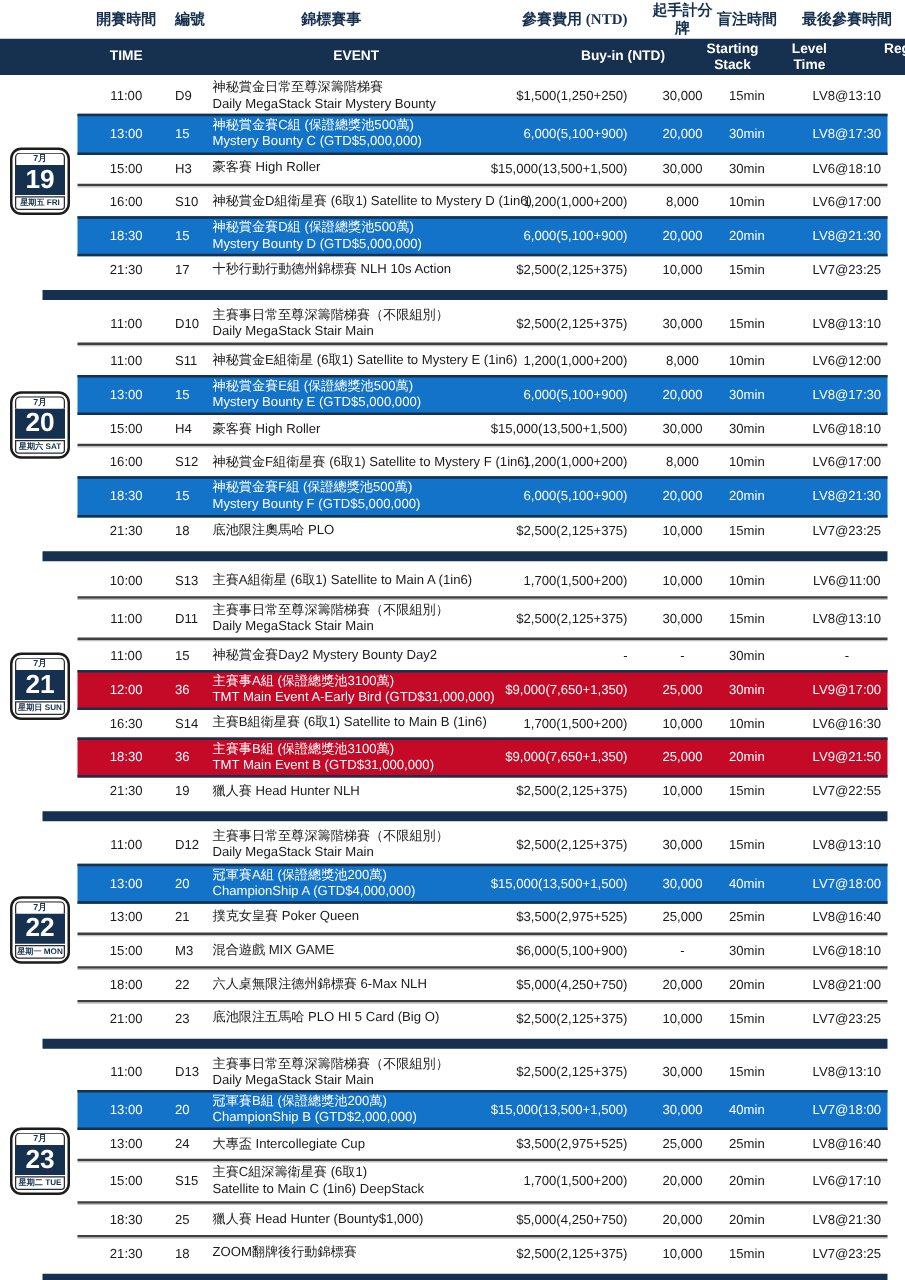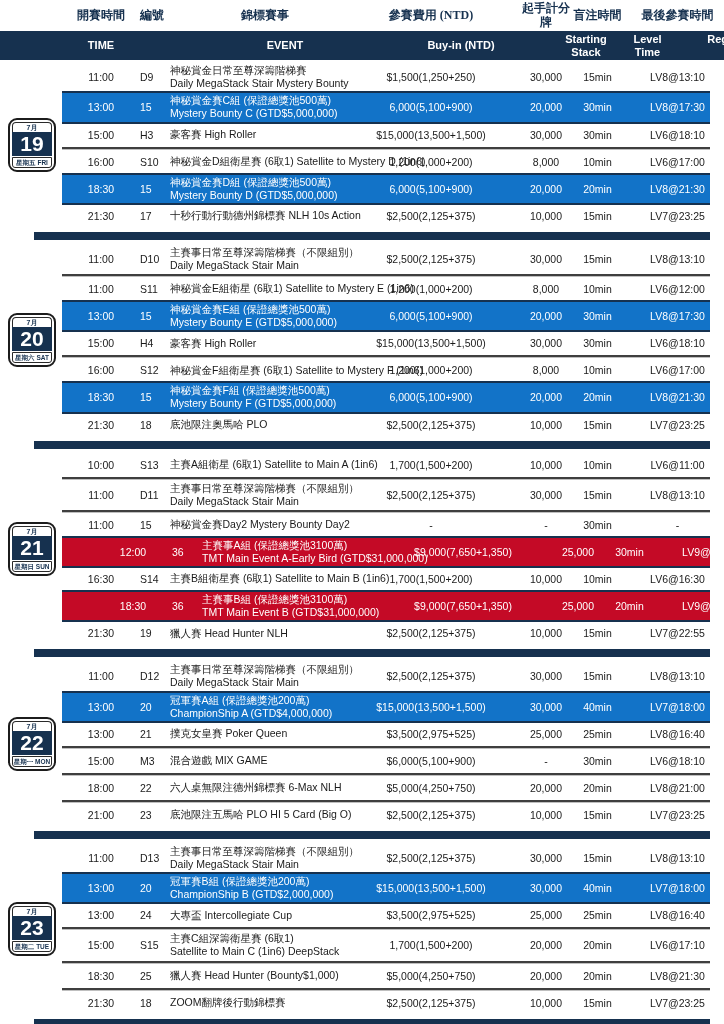--- a/index.html
+++ b/index.html
@@ -16,36 +16,36 @@
   .hdr-zh{height:31px;display:flex;align-items:center;margin-left:62px;width:648px;
           font-weight:bold;color:var(--navy);font-size:12px;font-family:Liberation Serif, serif;}
   .hdr-en{height:29px;background:var(--navy);color:#fff;width:724px;display:flex;align-items:center;}
   .hdr-en-inner{display:flex;align-items:center;margin-left:62px;width:648px;font-size:11px;font-weight:bold;gap:10px;}
   .hdr-cell{white-space:pre-line;line-height:1.1;text-align:center;}
 
   
   .c-time{width:78px;text-align:center;flex:none;}
   .c-no{width:30px;text-align:left;flex:none;}
   .c-event{width:190px;text-align:left;flex:none;}
-  .c-buyin{width:142px;text-align:center;flex:none;}
+  .c-buyin{width:142px;text-align:right;flex:none;}
   .c-stack{width:48px;text-align:center;flex:none;margin-left:20px;}
   .c-level{width:55px;text-align:center;flex:none;}
   .c-reg{width:105px;text-align:center;flex:none;}
   .hdr-zh .c-event,.hdr-en-inner .c-event{text-align:center;}
 
   
   .section{position:relative;}
   .rows{margin-left:62px;width:648px;padding:3px 0;}
   .row{display:flex;align-items:center;min-height:22px;font-size:10.5px;padding:1px 0;}
   .row .c-event{line-height:1.25;white-space:nowrap;overflow:visible;}
   .ev-zh{display:block;font-weight:normal;}
   .ev-en{display:block;font-weight:normal;}
   .hl-blue,.hl-red{color:#fff;border-top:2px solid var(--navy);border-bottom:2px solid var(--navy);min-height:30px;}
   .hl-blue{background:var(--hl-blue);}
-  .hl-red{background:var(--hl-red);padding-left:32px;}
+  .hl-red{background:var(--hl-red);}
   .sep{height:1px;border-top:2px solid #3f3f3f;border-bottom:1px solid #bfbfbf;margin:1px 0;}
   .section-bar{height:8px;background:var(--navy);margin:2px 0 2px 34px;width:676px;}
 
   
   .badge{position:absolute;left:8px;top:50%;transform:translateY(-50%);width:48px;
          background:#fff;border:2px solid #1c1c1c;border-radius:9px;padding:2px;text-align:center;z-index:2;}
   .badge-month{font-size:7px;font-weight:bold;color:var(--navy);line-height:9px;
                border:1px solid #2a2a2a;border-bottom:none;border-radius:4px 4px 0 0;}
   .badge-day{background:var(--navy);color:#fff;font-size:21px;font-weight:bold;line-height:24px;}
   .badge-week{font-size:6.5px;font-weight:bold;color:var(--navy);line-height:9px;margin-top:1px;

